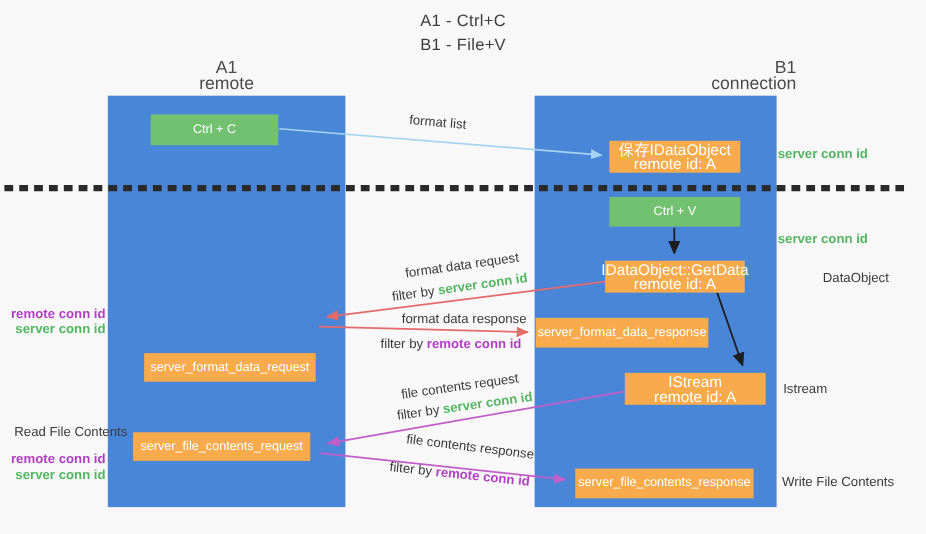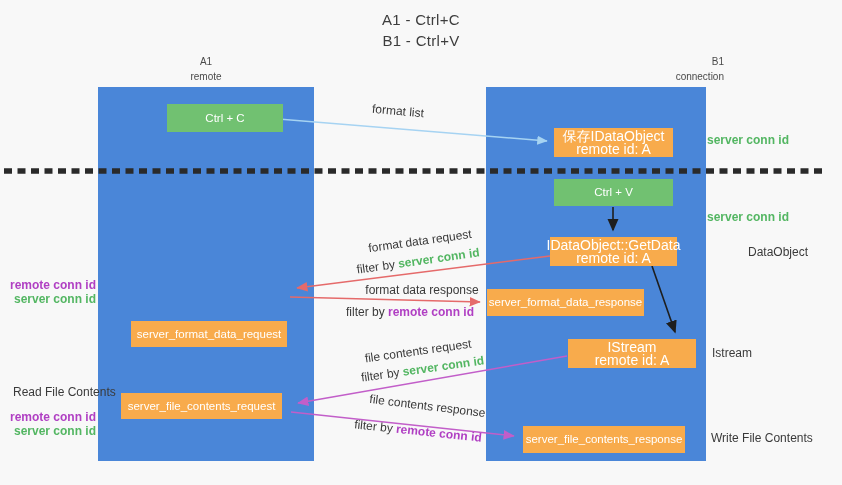--- a/index.html
+++ b/index.html
@@ -7,21 +7,21 @@
     position:relative;width:822px;height:485px;overflow:hidden;
     font-family:"Liberation Sans","DejaVu Sans",sans-serif;
     color:#3d3d3d;background:#f8f8f8;
   }
   .abs{position:absolute;}
   .title{
     left:301px;top:9px;width:240px;text-align:center;
     font-size:15px;line-height:21px;color:#3d3d3d;letter-spacing:.3px;
   }
   .col-header{
-    top:54px;text-align:center;font-size:10px;line-height:15px;color:#4a4a4a;
+    top:54px;text-align:center;font-size:16px;line-height:15px;color:#4a4a4a;
   }
   .column{
     top:87px;height:374px;background:#4a86d8;z-index:1;
   }
   #arrows{position:absolute;left:0;top:0;z-index:5;pointer-events:none;}
   .node{
     z-index:10;display:flex;flex-direction:column;align-items:center;justify-content:center;
     color:#fff;font-size:11.5px;line-height:13px;text-align:center;
   }
   .node.orange{background:#f8ab4c;}
@@ -40,21 +40,21 @@
   .rot-p6{transform:rotate(6deg);}
   .rot-p7{transform:rotate(7deg);}
 </style>
 </head>
 <body>
 
 <div id="canvas">
 
   <div class="abs title">
     <div>A1 - Ctrl+C</div>
-    <div>B1 - Ctrl+V</div>
+    <div>B1 - File+V</div>
   </div>
 
   <div class="abs col-header" style="left:98px;width:216px;">
     <div>A1</div>
     <div>remote</div>
   </div>
   <div class="abs col-header" style="left:504px;width:220px;text-align:right;">
     <div>B1</div>
     <div>connection</div>
   </div>
@@ -82,21 +82,21 @@
 
     <line x1="254" y1="117" x2="547" y2="141" stroke="#a6d3f2" stroke-width="1.5" marker-end="url(#mk-blue)"></line>
     <line x1="613" y1="207" x2="613" y2="230" stroke="#1e1e1e" stroke-width="1.6" marker-end="url(#mk-black)"></line>
     <line x1="550" y1="256" x2="297" y2="288" stroke="#e56a6a" stroke-width="1.6" marker-end="url(#mk-red)"></line>
     <line x1="290" y1="297" x2="480" y2="302" stroke="#e56a6a" stroke-width="1.6" marker-end="url(#mk-red)"></line>
     <line x1="652" y1="266" x2="675" y2="332" stroke="#1e1e1e" stroke-width="1.6" marker-end="url(#mk-black)"></line>
     <line x1="567" y1="356" x2="298" y2="403" stroke="#c25ec9" stroke-width="1.6" marker-end="url(#mk-mag)"></line>
     <line x1="291" y1="412" x2="514" y2="436" stroke="#c25ec9" stroke-width="1.6" marker-end="url(#mk-mag)"></line>
   </svg>
 
-  <div class="abs node green" style="left:137px;top:104px;width:116px;height:28px;margin-left:30px;">Ctrl + C</div>
+  <div class="abs node green" style="left:137px;top:104px;width:116px;height:28px;">Ctrl + C</div>
 
   <div class="abs node orange" style="left:554px;top:128px;width:119px;height:29px;">
     <div class="sub">保存IDataObject</div>
     <div class="sub">remote id: A</div>
   </div>
 
   <div class="abs node green" style="left:554px;top:179px;width:119px;height:27px;">Ctrl + V</div>
 
   <div class="abs node orange" style="left:550px;top:237px;width:127px;height:29px;">
     <div class="sub">IDataObject::GetData</div>

